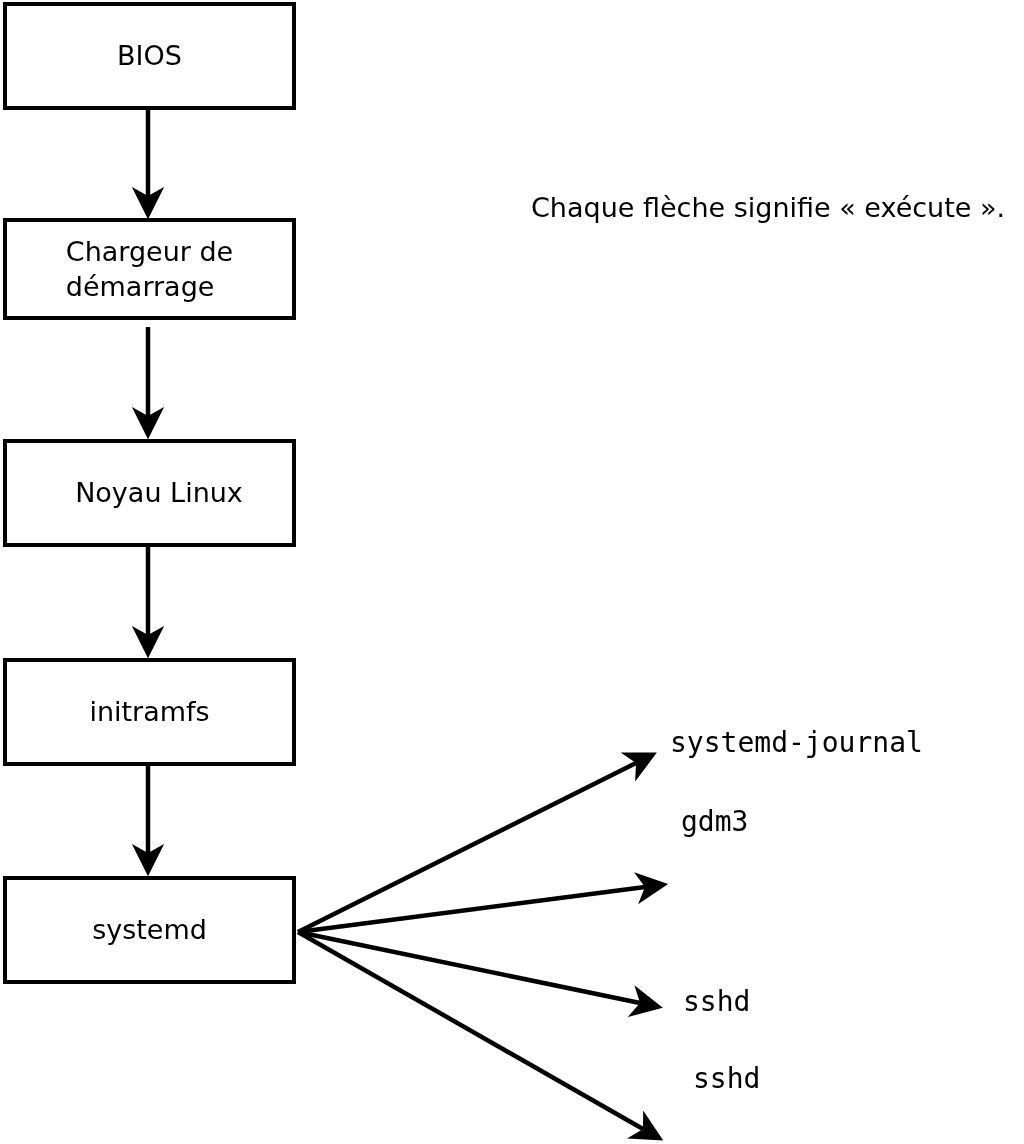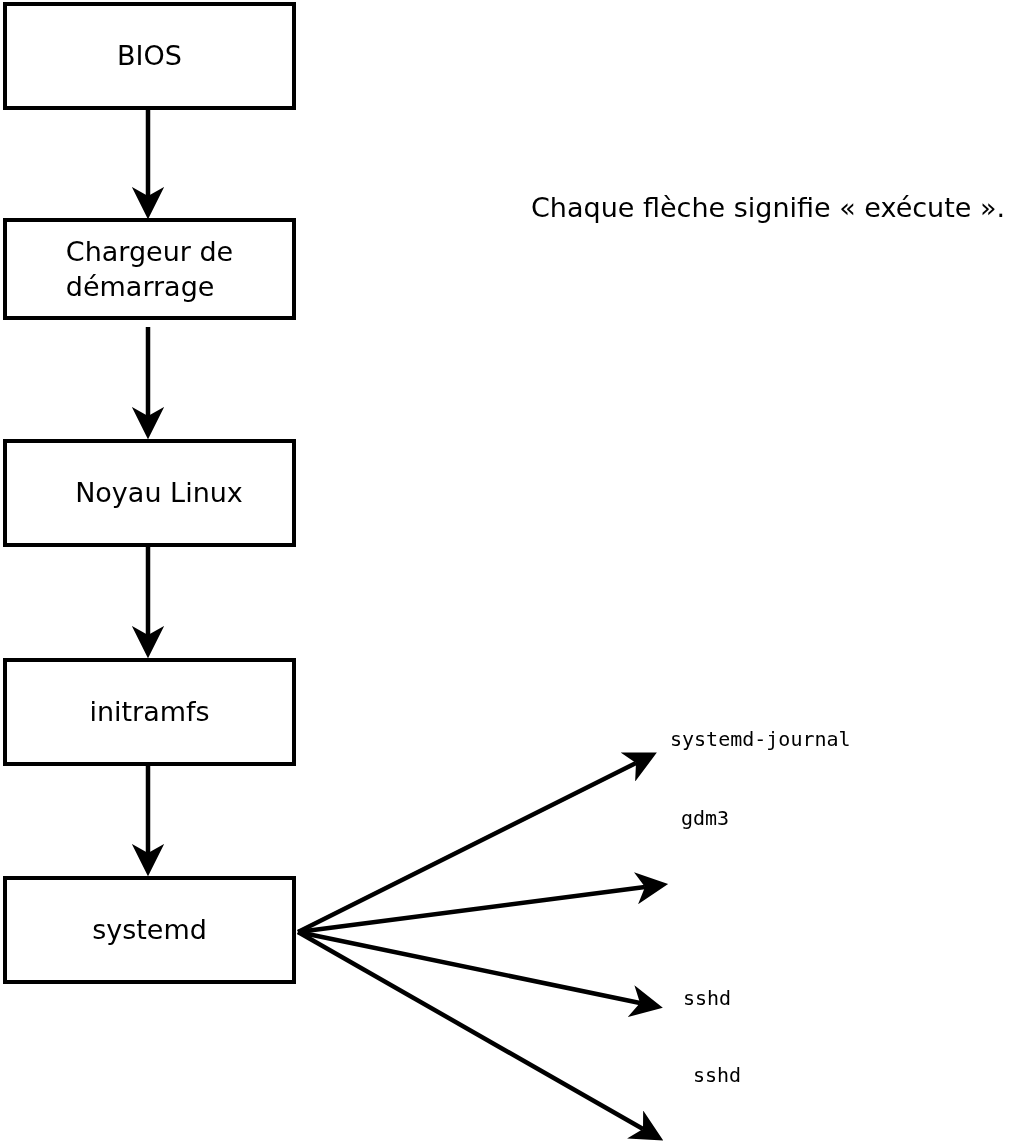--- a/index.html
+++ b/index.html
@@ -53,21 +53,21 @@
     top: 150px;
     font-size: 27px;
     line-height: 1.2;
     white-space: nowrap;
     color: #000000;
     margin-top: 42px;
   }
   .proc {
     position: absolute;
     font-family: "DejaVu Sans Mono", monospace;
-    font-size: 20px;
+    font-size: 28px;
     line-height: 1;
     white-space: nowrap;
     color: #000000;
   }
   .proc-journal { left: 670px; top: 729px; }
   .proc-gdm3    { left: 681px; top: 808px; }
   .proc-getty   { left: 683px; top: 988px; }
   .proc-sshd    { left: 678px; top: 1065px; margin-left: 15px; }
   .node-bios       { top: 2px; }
   .node-bootloader { top: 218px; height: 102px; }

